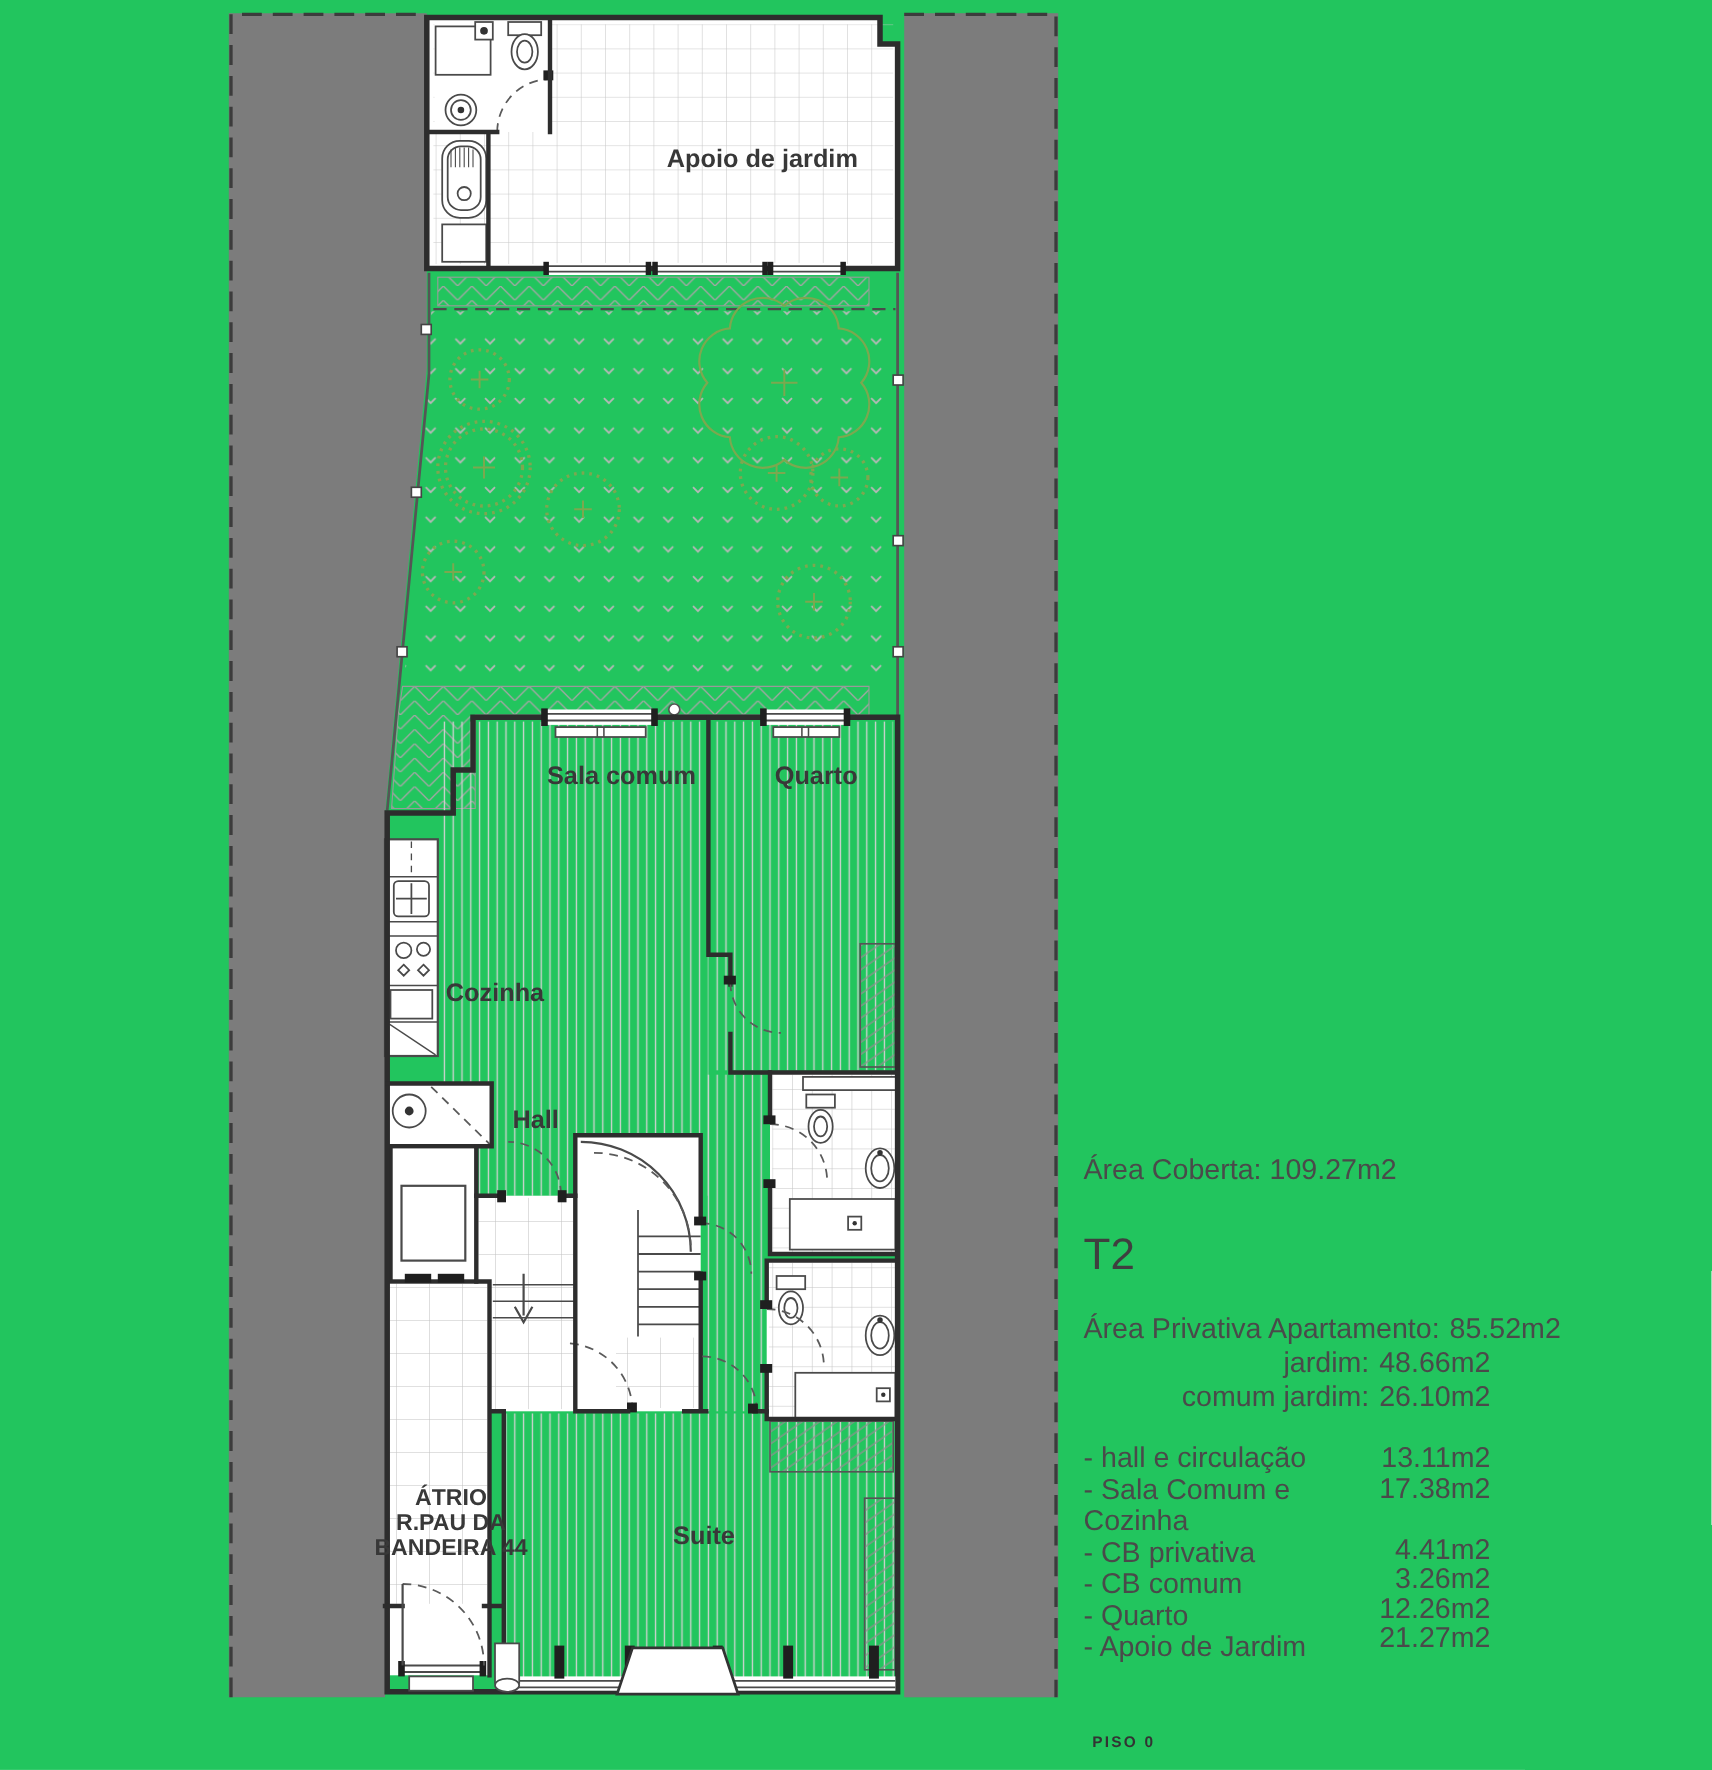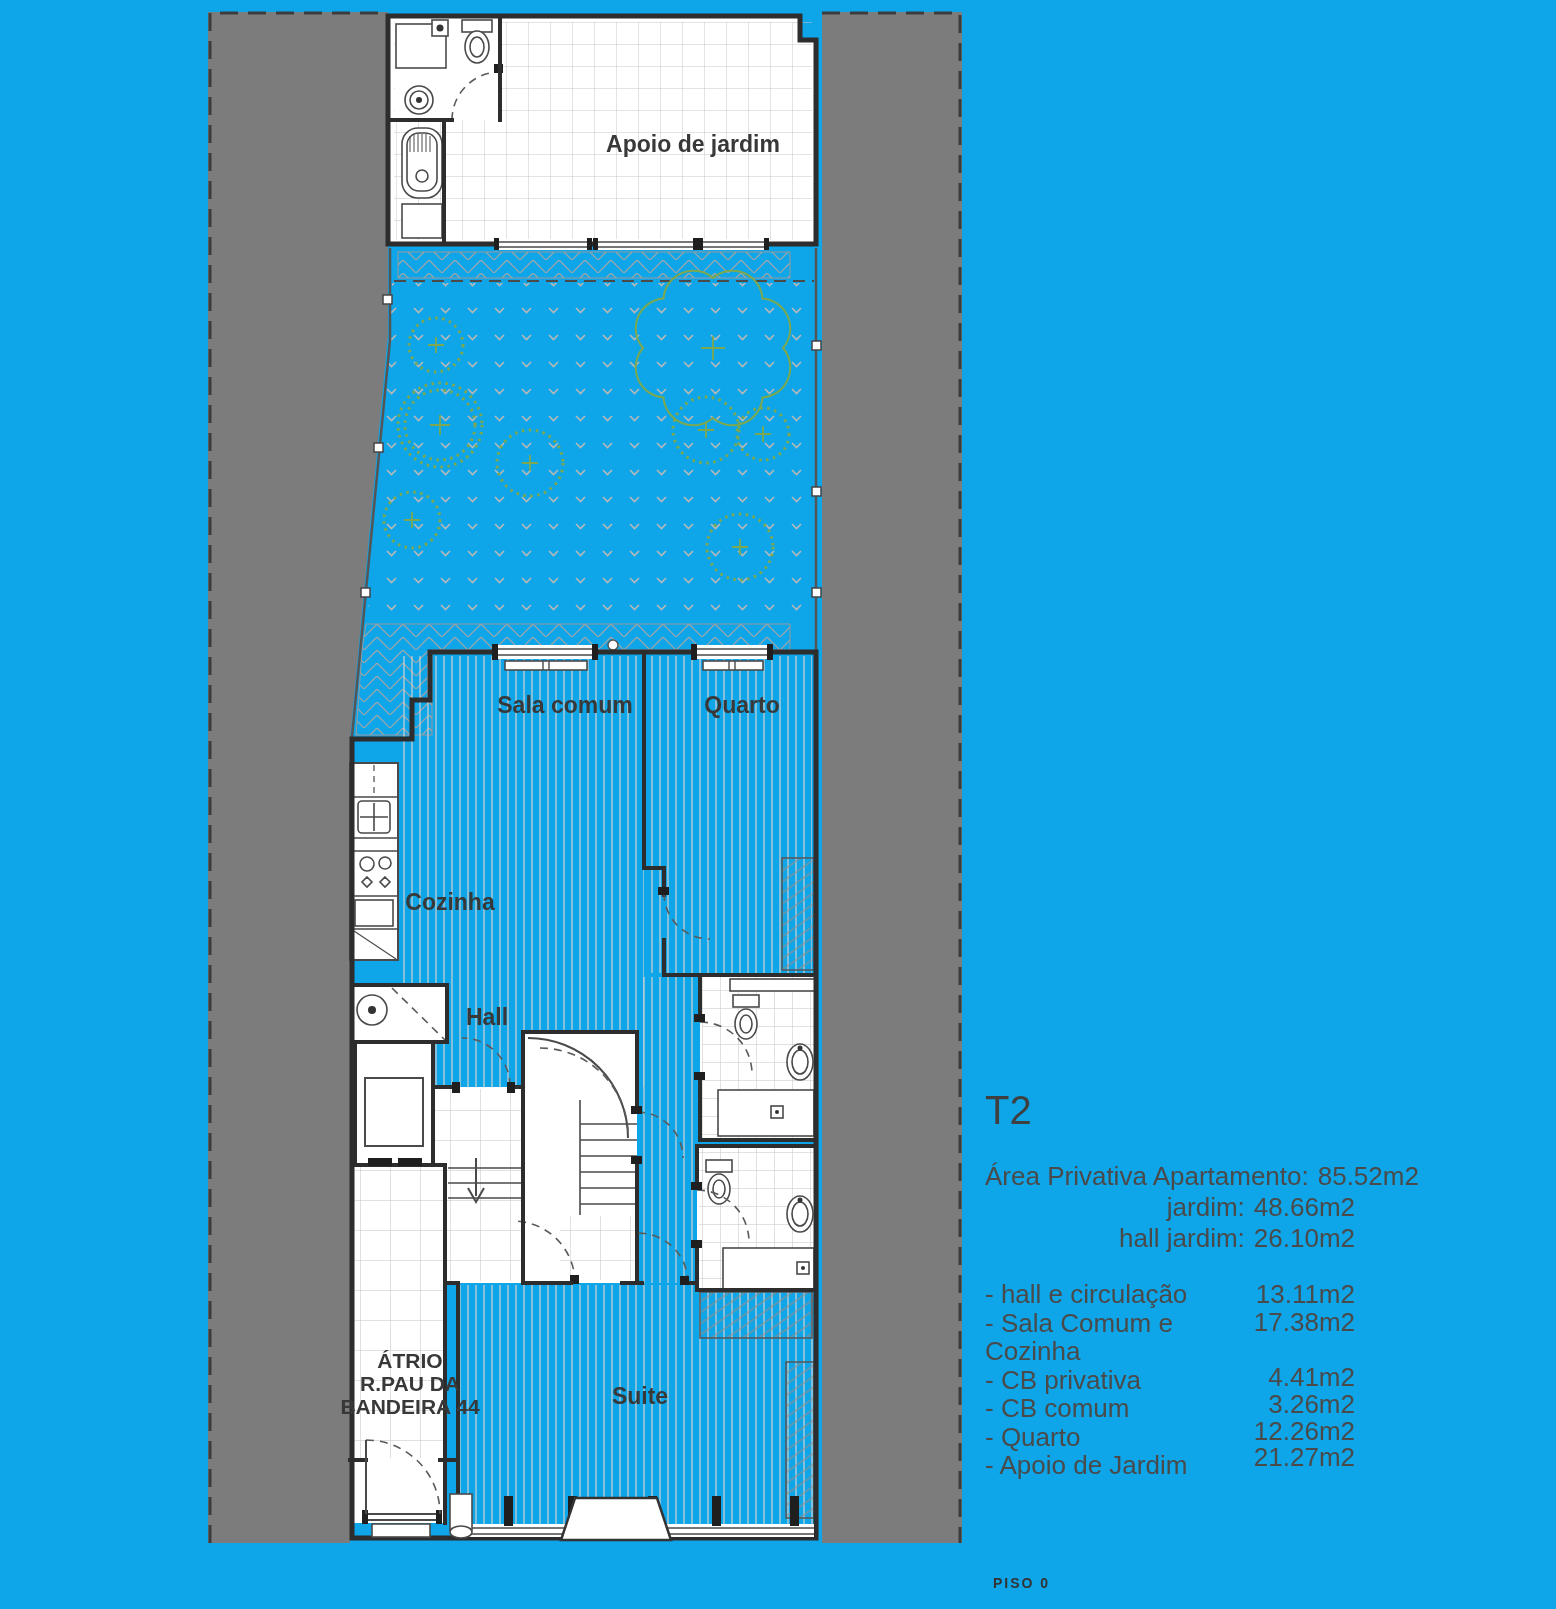--- a/index.html
+++ b/index.html
@@ -1,16 +1,16 @@
 <!DOCTYPE html>
 <html><head>
 <meta charset="utf-8">
 <style>
   html,body{margin:0;padding:0;background:#ffffff;}
-  .canvas{position:relative;width:1556px;height:1609px;background:#0ea5e9;overflow:hidden;
+  .canvas{position:relative;width:1556px;height:1609px;background:#22c55e;overflow:hidden;
           font-family:"Liberation Sans",sans-serif;}
   svg.plan{position:absolute;left:0;top:0;}
   svg.plan text{font-family:"Liberation Sans",sans-serif;font-weight:bold;fill:#383838;}
   .wall{stroke:#2d2d2d;fill:none;stroke-linecap:square;}
   .thin{stroke:#4a4a4a;fill:none;}
   .fix{stroke:#4a4a4a;fill:#ffffff;stroke-width:1.6;}
   .dashdoor{stroke:#5a5a5a;fill:none;stroke-width:1.6;stroke-dasharray:8 6;}
   .jamb{fill:#1f1f1f;stroke:none;}
   .bush{fill:none;stroke:#7ca84f;stroke-width:3;stroke-dasharray:2.5 4.5;}
   .bushplus{stroke:#7ca84f;stroke-width:1.8;fill:none;}
@@ -324,30 +324,34 @@
     <text x="450" y="910" font-size="23" text-anchor="middle">Cozinha</text>
     <text x="487" y="1025" font-size="23" text-anchor="middle">Hall</text>
     <text x="410" y="1368" font-size="21" text-anchor="middle">ÁTRIO</text>
     <text x="410" y="1391" font-size="21" text-anchor="middle">R.PAU DA</text>
     <text x="410" y="1414" font-size="21" text-anchor="middle">BANDEIRA 44</text>
     <text x="640" y="1404" font-size="23" text-anchor="middle">Suite</text>
   </g>
 </svg>
 
 <div class="info">
+  <div class="area-coberta">
+    <span>Área Coberta:</span>
+    <span>109.27m2</span>
+  </div>
   <div class="t2">T2</div>
   <div class="private">
     <div class="pline">
       <span>Área Privativa Apartamento:</span><span class="pval">85.52m2</span>
     </div>
     <div class="pline">
       <span>jardim:</span><span class="pval">48.66m2</span>
     </div>
     <div class="pline">
-      <span>hall jardim:</span><span class="pval">26.10m2</span>
+      <span>comum jardim:</span><span class="pval">26.10m2</span>
     </div>
   </div>
   <div class="rooms">
     <div class="room-row">
       <span class="rlabel">- hall e circulação</span>
           <span class="rval">13.11m2</span>
     </div>
     <div class="room-row">
       <span class="rlabel">- Sala Comum e Cozinha</span>
           <span class="rval">17.38m2</span>

